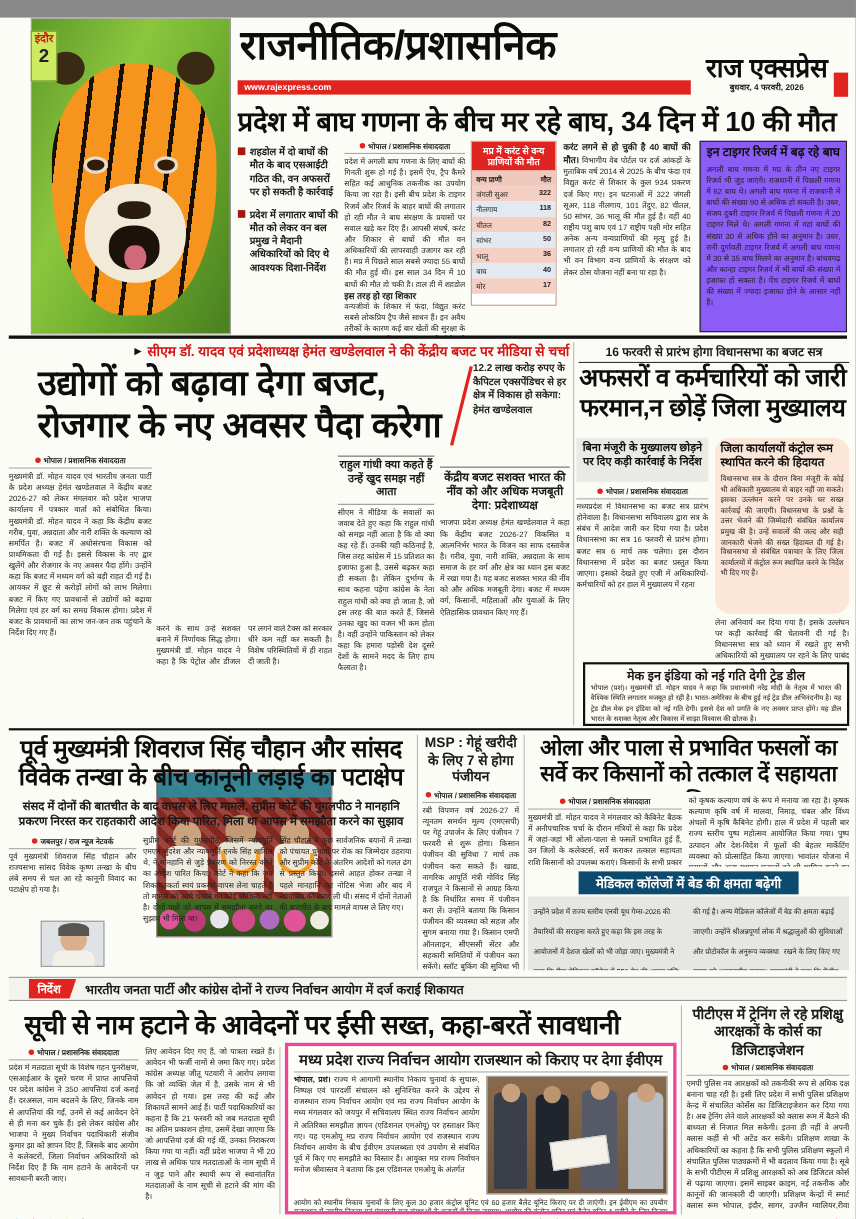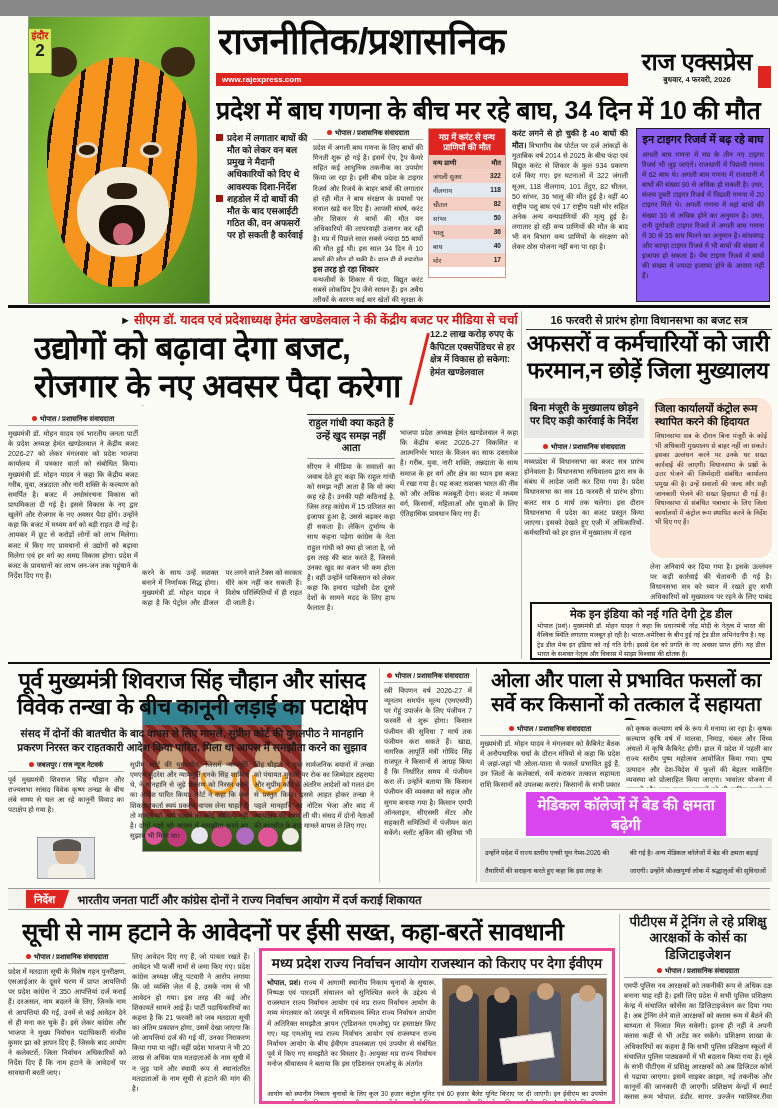--- a/index.html
+++ b/index.html
@@ -38,21 +38,21 @@
   .trow.alt1{background:#e2e9f1;}
   .trow b{font-weight:bold;}
   .boxed{border:1px solid #222;background:#8b5cf6;padding:4px 5px;}
   .box-title{font-weight:900;font-size:11px;text-align:center;line-height:1.25;color:#0d0d0d;}
   
   .kicker-red{color:#d41414;font-weight:900;font-size:12.5px;white-space:nowrap;overflow:hidden;}
   .arrow-blk{color:#111;font-size:11px;}
   .graybox{background:#e9e9e5;padding:3px 5px;font-weight:900;font-size:10px;line-height:1.3;text-align:center;color:#111;}
   .pinkbox{background:#fbe6d7;padding:4px 5px;overflow:hidden;}
   .pinkbox .pt{font-weight:900;font-size:10.5px;line-height:1.25;margin-bottom:3px;color:#111;}
-  .medhead{background:#d946ef;color:#fff;font-weight:900;font-size:15px;text-align:center;padding:2px 0;}
+  .medhead{background:#0c4a6e;color:#fff;font-weight:900;font-size:12px;text-align:center;padding:2px 0;}
   .medbody{background:#e6e6e2;padding:3px 5px;column-count:2;column-gap:8px;}
   .flag{background:#e02520;color:#fff;font-weight:900;font-size:10.5px;padding:2px 14px 2px 8px;
         clip-path:polygon(0 0,100% 0,86% 100%,0 100%);}
   .pullq{font-size:9px;font-weight:bold;line-height:1.4;color:#222;}
   .zigzag{position:absolute;left:-12px;top:4px;width:3px;height:74px;background:#e02520;transform:rotate(14deg);}
   .photo{overflow:hidden;position:relative;border:0.5px solid #999;}
   
   .pstrip{display:flex;align-items:center;gap:4px;padding:0 10px;}
   .pdot{width:11px;height:11px;border-radius:50%;flex:0 0 auto;}
   .pbar{width:86px;height:10px;border-radius:5px;background:#9d9d9d;flex:0 0 auto;}
@@ -84,27 +84,27 @@
   <div class="abs red-strip" style="left:216px;top:57px;width:412px;height:13px;">
     <span>www.rajexpress.com</span>
   </div>
   <div class="abs h900" style="left:632px;top:28px;width:130px;font-size:24px;text-align:center;white-space:nowrap;">राज एक्सप्रेस</div>
   <div class="abs" style="left:632px;top:58px;width:130px;font-size:7.5px;font-weight:bold;text-align:center;">बुधवार, 4 फरवरी, 2026</div>
   <div class="abs" style="left:758px;top:50px;width:13px;height:22px;background:#e02520;"></div>
 
   <div class="abs h900" style="left:216px;top:76px;width:556px;font-size:25px;white-space:nowrap;overflow:hidden;">प्रदेश में बाघ गणना के बीच मर रहे बाघ, 34 दिन में 10 की मौत</div>
 
   <div class="abs" style="left:216px;top:116px;width:92px;height:168px;overflow:hidden;">
+    <div style="display:flex;gap:4px;margin-bottom:8px;">
+      <span style="width:7px;height:7px;background:#a6150e;flex:0 0 auto;margin-top:2px;"></span>
+      <span style="font-size:9px;font-weight:bold;line-height:1.35;">शहडोल में दो बाघों की मौत के बाद एसआईटी गठित की, वन अफसरों पर हो सकती है कार्रवाई</span>
+    </div>
     <div style="display:flex;gap:4px;">
       <span style="width:7px;height:7px;background:#a6150e;flex:0 0 auto;margin-top:2px;"></span>
       <span style="font-size:9px;font-weight:bold;line-height:1.35;">प्रदेश में लगातार बाघों की मौत को लेकर वन बल प्रमुख ने मैदानी अधिकारियों को दिए थे आवश्यक दिशा-निर्देश</span>
-    </div>
-    <div style="display:flex;gap:4px;margin-bottom:8px;">
-      <span style="width:7px;height:7px;background:#a6150e;flex:0 0 auto;margin-top:2px;"></span>
-      <span style="font-size:9px;font-weight:bold;line-height:1.35;">शहडोल में दो बाघों की मौत के बाद एसआईटी गठित की, वन अफसरों पर हो सकती है कार्रवाई</span>
     </div>
   </div>
 
   <div class="abs" style="left:313px;top:112px;width:110px;height:174px;">
     <div class="byline">
       <span class="rdot"></span>
       <span>भोपाल / प्रशासनिक संवाददाता</span>
     </div>
     <div class="body-txt" style="height:118px;">प्रदेश में अगली बाघ गणना के लिए बाघों की गिनती शुरू हो गई है। इसमें ऐप, ट्रैप कैमरे सहित कई आधुनिक तकनीक का उपयोग किया जा रहा है। इसी बीच प्रदेश के टाइगर रिजर्व और रिजर्व के बाहर बाघों की लगातार हो रही मौत ने बाघ संरक्षण के प्रयासों पर सवाल खड़े कर दिए हैं। आपसी संघर्ष, करंट और शिकार से बाघों की मौत वन अधिकारियों की लापरवाही उजागर कर रही है। मप्र में पिछले साल सबसे ज्यादा 55 बाघों की मौत हुई थी। इस साल 34 दिन में 10 बाघों की मौत हो चुकी है। हाल ही में शहडोल में करंट लगने से दो बाघों की मौत हो गई। मौतों को लेकर अब वन विभाग ने एसआईटी गठित कर जांच के निर्देश दिए हैं। सीसीएफ जबलपुर की अध्यक्षता में एसआईटी गठित की गई है। इस मामले में सर्किल के अधिकारियों पर कार्रवाई की जा सकती है। वन बल प्रमुख ने मप्र में लगातार हो रही बाघों की मौत को देखते हुए 10 जनवरी से 15 फरवरी तक कॉम्बिंग गश्त चलाने के निर्देश जारी किए थे। इसके बाद भी प्रदेश में वन्यप्राणियों की मौत के आंकड़े कम नहीं हो रहे हैं। प्रदेश में वर्तमान में 9 टाइगर रिजर्व, 63 सामान्य वनमंडल एवं 11 परियोजना मंडल कार्यरत हैं।</div>
     <div style="font-weight:900;font-size:8px;margin:2px 0 1px;">इस तरह हो रहा शिकार</div>
@@ -203,20 +203,21 @@
     <div style="position:absolute;left:139px;bottom:6px;width:17px;height:17px;border-radius:50%;background:#efece4;"></div>
   </div>
   <div class="abs body-txt" style="left:142px;top:552px;width:160px;height:90px;column-count:2;column-gap:7px;">करने के साथ उन्हें सशक्त बनाने में निर्णायक सिद्ध होगा। मुख्यमंत्री डॉ. मोहन यादव ने कहा है कि पेट्रोल और डीजल पर लगने वाले टैक्स को सरकार धीरे कम नहीं कर सकती है। विशेष परिस्थितियों में ही राहत दी जाती है।</div>
 
   <div class="abs" style="left:307px;top:398px;width:88px;height:244px;overflow:hidden;">
     <div style="font-weight:900;font-size:10px;text-align:center;line-height:1.25;border-top:1px solid #333;border-bottom:0.5px solid #999;padding:2px 0 3px;">राहुल गांधी क्या कहते हैं उन्हें खुद समझ नहीं आता</div>
     <div class="body-txt" style="margin-top:3px;height:196px;">सीएम ने मीडिया के सवालों का जवाब देते हुए कहा कि राहुल गांधी को समझ नहीं आता है कि वो क्या कह रहे हैं। उनकी यही कठिनाई है, जिस तरह कांग्रेस में 15 प्रतिशत का इजाफा हुआ है, उससे बढ़कर कहा ही सकता है। लेकिन दुर्भाग्य के साथ कहना पड़ेगा कांग्रेस के नेता राहुल गांधी को क्या हो जाता है, जो इस तरह की बात करते हैं, जिससे उनका खुद का वजन भी कम होता है। वहीं उन्होंने पाकिस्तान को लेकर कहा कि हमारा पड़ोसी देश दूसरे देशों के सामने मदद के लिए हाथ फैलाता है।</div>
   </div>
 
   <div class="abs" style="left:400px;top:408px;width:118px;height:234px;overflow:hidden;">
+    <div style="font-weight:900;font-size:10.5px;text-align:center;line-height:1.25;border-top:1px solid #333;padding-top:3px;">केंद्रीय बजट सशक्त भारत की नींव को और अधिक मजबूती देगा: प्रदेशाध्यक्ष</div>
     <div class="body-txt" style="margin-top:4px;height:176px;">भाजपा प्रदेश अध्यक्ष हेमंत खण्डेलवाल ने कहा कि केंद्रीय बजट 2026-27 विकसित व आत्मनिर्भर भारत के विजन का साफ दस्तावेज है। गरीब, युवा, नारी शक्ति, अन्नदाता के साथ समाज के हर वर्ग और क्षेत्र का ध्यान इस बजट में रखा गया है। यह बजट सशक्त भारत की नींव को और अधिक मजबूती देगा। बजट में मध्यम वर्ग, किसानों, महिलाओं और युवाओं के लिए ऐतिहासिक प्रावधान किए गए हैं।</div>
   </div>
 
   <div class="abs vline" style="left:521px;top:295px;height:348px;"></div>
 
   <div class="abs" style="left:526px;top:296px;width:246px;font-size:11px;font-weight:900;text-align:center;border-bottom:1px solid #333;padding-bottom:2px;">16 फरवरी से प्रारंभ होगा विधानसभा का बजट सत्र</div>
   <div class="abs h900" style="left:524px;top:314px;width:248px;font-size:22.5px;line-height:1.2;text-align:center;height:62px;overflow:hidden;">अफसरों व कर्मचारियों को जारी फरमान,न छोड़ें जिला मुख्यालय</div>
 
   <div class="abs graybox" style="left:524px;top:382px;width:120px;height:40px;overflow:hidden;">बिना मंजूरी के मुख्यालय छोड़ने पर दिए कड़ी कार्रवाई के निर्देश</div>
   <div class="abs" style="left:524px;top:426px;width:120px;height:216px;">
@@ -258,20 +259,21 @@
   <div class="abs" style="left:130px;top:744px;width:118px;height:122px;">
     <div class="body-txt" style="height:122px;">सुप्रीम कोर्ट की युगलपीठ, जिसमें न्यायमूर्ति एमएम सुंदरेश और न्यायमूर्ति एनके सिंह शामिल थे, ने मानहानि से जुड़े प्रकरण को निरस्त करने का आदेश पारित किया। कोर्ट ने कहा कि जब शिकायतकर्ता स्वयं प्रकरण वापस लेना चाहते हैं तो मामले को आगे चलाने का कोई औचित्य नहीं है। दोनों पक्षों को आपस में समझौता करने का सुझाव भी मिला था।</div>
   </div>
   <div class="abs" style="left:254px;top:744px;width:120px;height:122px;">
     <div class="body-txt" style="height:122px;">सिंह चौहान ने कुछ सार्वजनिक बयानों में तन्खा को पंचायत चुनावों पर रोक का जिम्मेदार ठहराया और सुप्रीम कोर्ट के अंतरिम आदेशों को गलत ढंग से प्रस्तुत किया। इससे आहत होकर तन्खा ने पहले मानहानि का नोटिस भेजा और बाद में न्यायालय की शरण ली थी। संसद में दोनों नेताओं की बातचीत के बाद मामले वापस ले लिए गए।</div>
   </div>
 
   <div class="abs vline" style="left:379px;top:652px;height:214px;"></div>
 
   <div class="abs" style="left:384px;top:652px;width:88px;height:214px;">
+    <div style="font-weight:900;font-size:12.5px;line-height:1.25;text-align:center;">MSP : गेहूं खरीदी के लिए 7 से होगा पंजीयन</div>
     <div class="byline" style="margin-top:3px;">
       <span class="rdot"></span>
       <span>भोपाल / प्रशासनिक संवाददाता</span>
     </div>
     <div class="body-txt" style="height:150px;">रबी विपणन वर्ष 2026-27 में न्यूनतम समर्थन मूल्य (एमएसपी) पर गेहूं उपार्जन के लिए पंजीयन 7 फरवरी से शुरू होगा। किसान पंजीयन की सुविधा 7 मार्च तक पंजीयन करा सकते हैं। खाद्य, नागरिक आपूर्ति मंत्री गोविंद सिंह राजपूत ने किसानों से आग्रह किया है कि निर्धारित समय में पंजीयन करा लें। उन्होंने बताया कि किसान पंजीयन की व्यवस्था को सहज और सुगम बनाया गया है। किसान एमपी ऑनलाइन, सीएससी सेंटर और सहकारी समितियों में पंजीयन करा सकेंगे। स्लॉट बुकिंग की सुविधा भी उपलब्ध रहेगी।</div>
   </div>
 
   <div class="abs vline" style="left:476px;top:652px;height:214px;"></div>
 
   <div class="abs h900" style="left:480px;top:652px;width:292px;font-size:20px;line-height:1.22;text-align:center;height:52px;overflow:hidden;">ओला और पाला से प्रभावित फसलों का सर्वे कर किसानों को तत्काल दें सहायता राशि</div>

